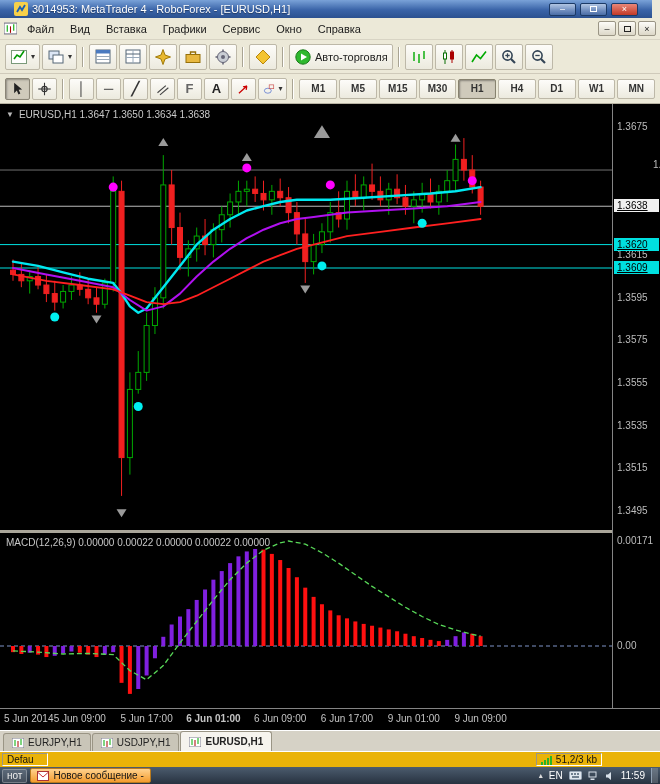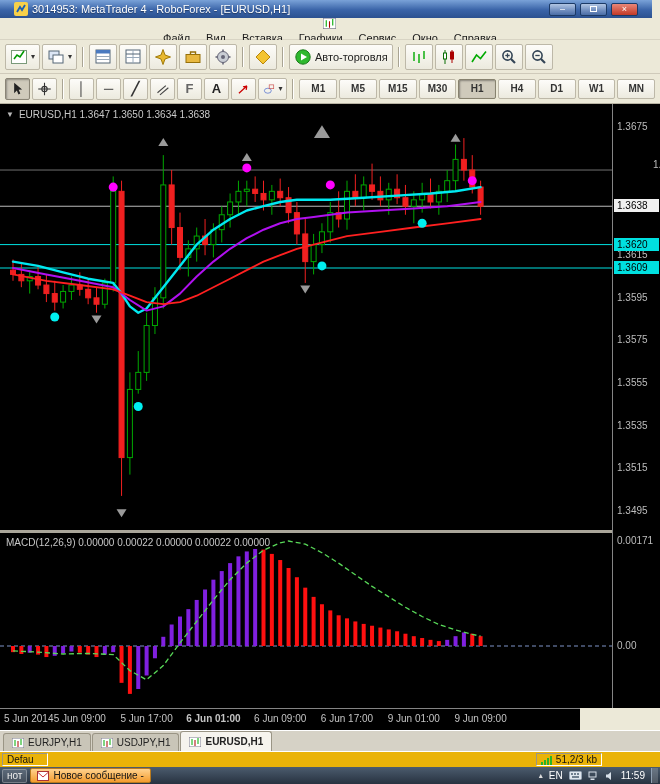--- a/index.html
+++ b/index.html
@@ -10,21 +10,21 @@
   #titlebar{position:absolute;top:0;left:0;right:8px;height:18px;display:flex;align-items:center;gap:4px;
     padding:0 14px;background:linear-gradient(#7aa2d8,#3a64a8 55%,#2b5190);color:#fff;font-size:11px;}
   #titlebar .ttl{flex:1;white-space:nowrap;overflow:hidden;text-shadow:0 1px 1px rgba(0,0,0,.4);}
   .win-btn{width:27px;height:13px;border:1px solid #1c3a66;border-radius:2px;display:flex;align-items:center;justify-content:center;
     background:linear-gradient(rgba(255,255,255,.5),rgba(255,255,255,.12));color:#fff;font-size:9px;line-height:1;}
   .win-btn.close{background:linear-gradient(#ea8677,#c23a28);}
   .box-glyph{display:inline-block;width:7px;height:6px;border:1px solid #fff;}
 
   
   #menubar{position:absolute;top:18px;left:0;right:0;height:22px;background:#ece9d8;border-bottom:1px solid #d8d4c4;
-    display:flex;align-items:center;padding:0 4px;font-size:11px;color:#1a1a1a;flex-direction:column;}
+    display:flex;align-items:center;padding:0 4px;font-size:11px;color:#1a1a1a;}
   .menu-item{padding:3px 8px;cursor:default;}
   #menu-win-controls{margin-left:auto;display:flex;gap:2px;}
   .mini-btn{width:18px;height:15px;border:1px solid #9a9585;border-radius:2px;background:linear-gradient(#fdfcf8,#dcd8c8);
     display:flex;align-items:center;justify-content:center;font-size:9px;color:#222;}
   .mini-btn .box-glyph{border-color:#222;}
 
   
   #toolbar1{position:absolute;top:40px;left:0;right:0;height:34px;background:#ece9d8;border-bottom:1px solid #cfcaba;
     display:flex;align-items:center;padding:0 4px;}
   #toolbar2{position:absolute;top:74px;left:0;right:0;height:30px;background:#ece9d8;border-bottom:1px solid #b7b2a2;
@@ -41,26 +41,26 @@
   .tsep{width:2px;height:20px;border-left:1px solid #a9a493;border-right:1px solid #fff;margin:0 4px;}
   .tf{width:48px;height:20px;margin:0 1px;border:1px solid #bdb8a8;border-radius:2px;display:flex;align-items:center;justify-content:center;
     font-size:10px;font-weight:bold;color:#333;background:linear-gradient(#fdfcf9,#eceade);}
   .tf.active{background:#cfcabb;border-color:#87826f;box-shadow:inset 1px 1px 2px rgba(0,0,0,.35);}
 
   
   #chart-panel{position:absolute;top:104px;left:0;width:612px;height:426px;background:#000;}
   #scale-col{position:absolute;top:104px;left:612px;width:48px;height:604px;background:#000;border-left:1px solid #848484;}
   #splitter{position:absolute;top:530px;left:0;width:612px;height:3px;background:#aaa69a;}
   #macd-panel{position:absolute;top:533px;left:0;width:612px;height:175px;background:#000;}
-  #time-axis{position:absolute;top:708px;left:0;width:580px;height:22px;background:#000;border-top:1px solid #848484;}
+  #time-axis{position:absolute;top:708px;left:0;width:660px;height:22px;background:#000;border-top:1px solid #848484;}
   #symbol-label{position:absolute;top:5px;left:6px;color:#c8c8c8;font-size:10px;display:flex;gap:5px;align-items:center;}
   #symbol-label .oct{font-size:8px;color:#b8b8b8;}
   #macd-label{position:absolute;top:4px;left:6px;color:#c8c8c8;font-size:10px;}
   .slabel{position:absolute;left:4px;color:#bdbdbd;font-size:10px;line-height:12px;}
-  .sbadge{position:absolute;left:1px;width:45px;font-size:10px;line-height:13px;height:13px;padding-left:3px;color:#000;}
+  .sbadge{position:absolute;left:1px;width:45px;font-size:10px;line-height:13px;height:13px;padding-left:3px;color:#000;text-decoration:underline;}
   .sbadge.white{background:#f0f0f0;}
   .sbadge.cyan{background:#00e0e0;}
   .tlab{position:absolute;top:4px;color:#c4c4c4;font-size:10px;white-space:nowrap;}
 
   
   #tab-bar{position:absolute;top:730px;left:0;width:660px;height:21px;background:#d6d2c6;border-top:1px solid #fff;
     display:flex;align-items:flex-end;padding:0 3px;}
   .tab{height:18px;display:flex;align-items:center;gap:4px;padding:0 8px;font-size:10px;color:#222;
     border:1px solid #9a9585;border-bottom:none;border-radius:3px 3px 0 0;background:#c9c5b8;margin-right:1px;}
   .tab.active{background:#f6f4ee;height:20px;font-weight:bold;}

